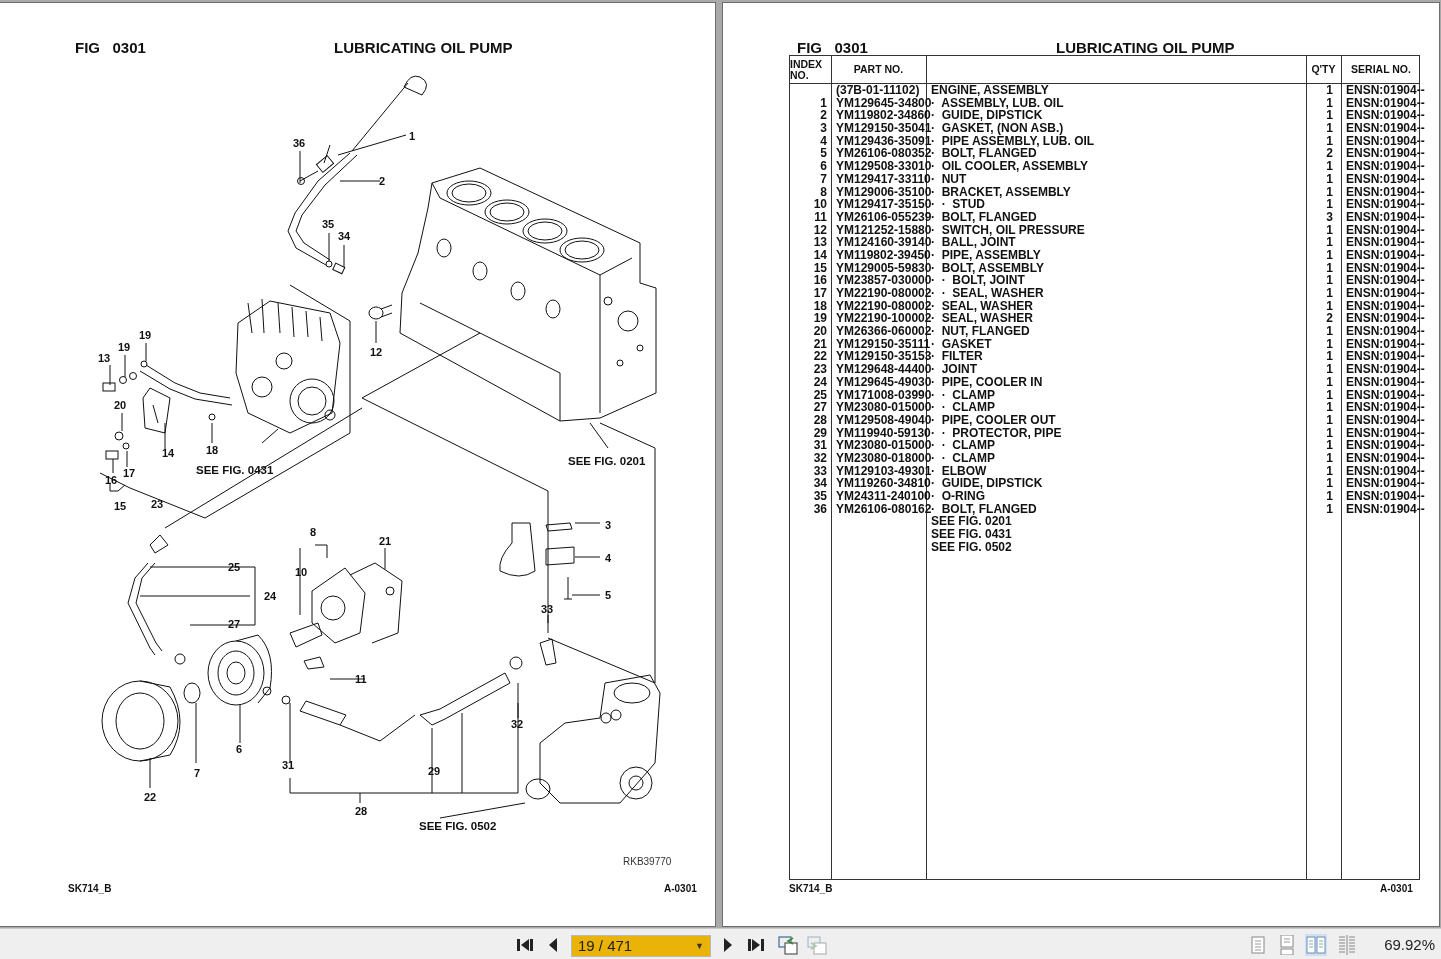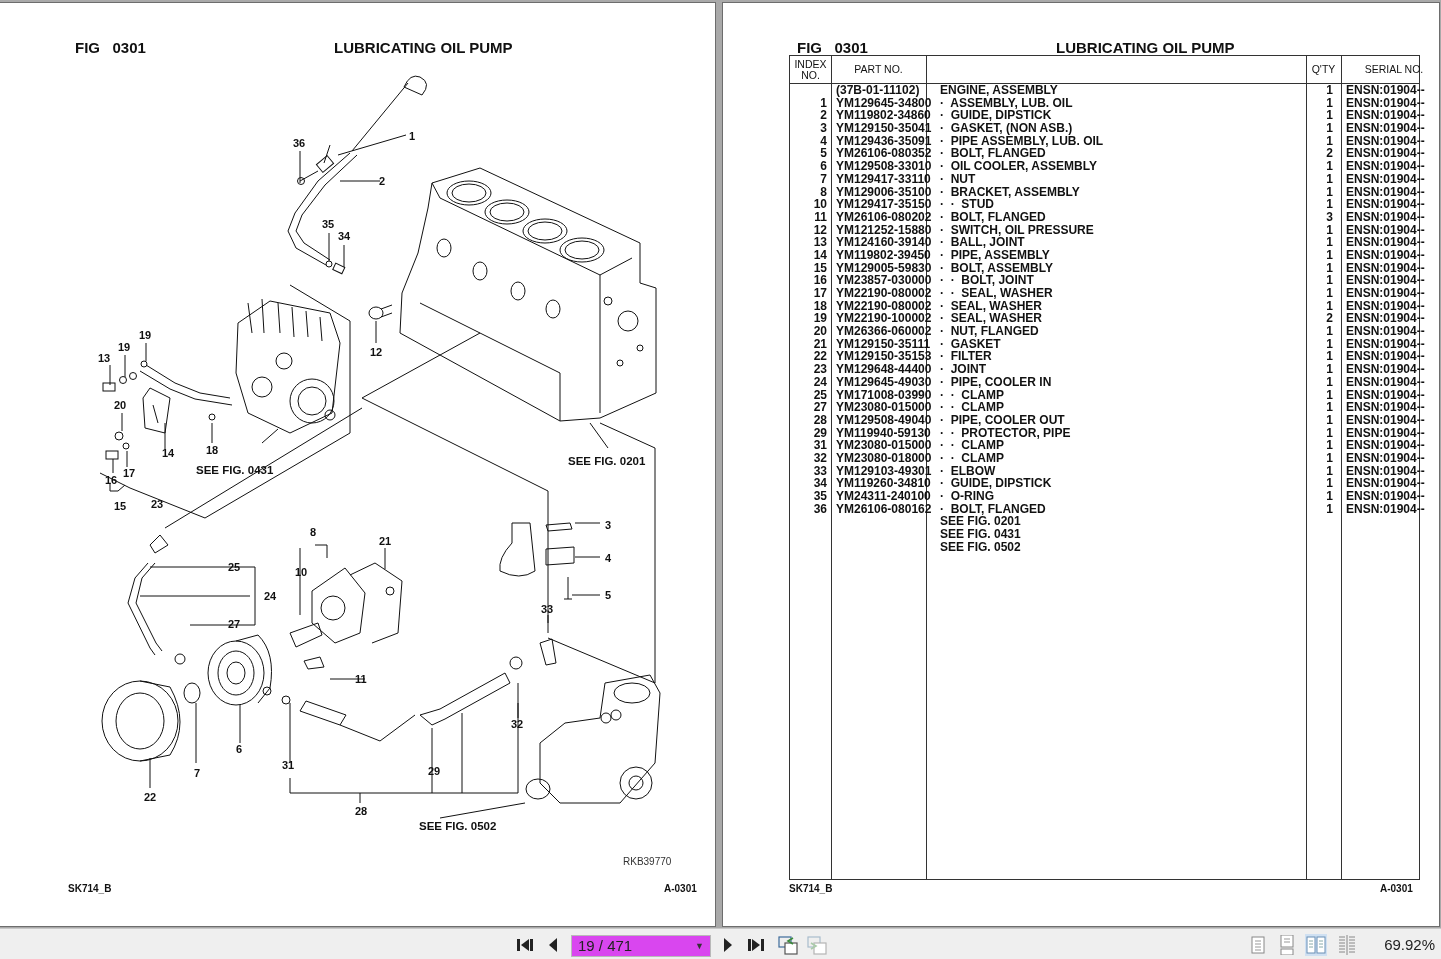--- a/index.html
+++ b/index.html
@@ -32,41 +32,41 @@
     position:absolute; left:66px; top:52px; width:631px; height:825px;
     border:1px solid #333; box-sizing:border-box;
   }
   .col { position:absolute; top:0; bottom:0; border-left:1px solid #333; }
   .thead {
     position:absolute; left:0; right:0; top:0; height:27px;
     border-bottom:1px solid #333;
   }
   .th {
     position:absolute; top:0; height:27px; display:flex; align-items:center;
-    justify-content:center; text-align:center; font-weight:normal;
+    justify-content:center; text-align:left; font-weight:bold;
     font-size:10.5px; line-height:11px; color:#111;
   }
   .rows { position:absolute; left:0; right:0; top:28px; }
   .row { position:relative; height:12.7px; font-weight:bold; font-size:12px; color:#111; line-height:12.7px; }
   .row span { position:absolute; top:0; white-space:pre; }
   .c-idx { left:0; width:37px; text-align:right; }
   .c-part { left:46px; }
-  .c-desc { left:150px; }
+  .c-desc { left:141px; }
   .c-qty { left:518px; width:25px; text-align:right; }
   .c-ser { left:556px; }
 
   
   #toolbar {
     position:absolute; left:0; top:928px; width:1441px; height:31px;
     background:#efefef; border-top:1px solid #c8c8c8;
   }
   .tb-btn { position:absolute; top:6px; height:20px; display:flex; align-items:center; justify-content:center; cursor:pointer; }
   .page-box {
     position:absolute; left:571px; top:6px; width:140px; height:22px;
-    background:#d946ef; border:1px solid #b9b9b9; box-sizing:border-box;
+    background:#eab308; border:1px solid #b9b9b9; box-sizing:border-box;
     font-size:15px; color:#222; padding-left:6px; line-height:20px;
   }
   .page-box .dd { position:absolute; right:6px; top:0; font-size:9px; color:#333; }
   .zoom-val { position:absolute; right:6px; top:7px; font-size:15px; color:#222; }
   .view-btn { position:absolute; top:5px; width:22px; height:22px; display:flex; align-items:center; justify-content:center; }
   .view-btn.active { background:#cfe0f2; }
 </style>
 </head>
 <body>
 
@@ -235,21 +235,21 @@
 
   <div class="tbl">
     <div class="col" style="left:41px;"></div>
     <div class="col" style="left:136px;"></div>
     <div class="col" style="left:516px;"></div>
     <div class="col" style="left:551px;"></div>
     <div class="thead">
       <div class="th" style="left:0; width:41px;">INDEX NO.</div>
       <div class="th" style="left:41px; width:95px;">PART NO.</div>
       <div class="th" style="left:516px; width:35px;">Q'TY</div>
-      <div class="th" style="left:551px; width:80px;margin-left:13px;">SERIAL NO.</div>
+      <div class="th" style="left:551px; width:80px;">SERIAL NO.</div>
     </div>
     <div class="rows" id="rows">
         <div class="row">
           <span class="c-idx"></span>
           <span class="c-part">(37B-01-11102)</span>
           <span class="c-desc">ENGINE, ASSEMBLY</span>
           <span class="c-qty">1</span>
           <span class="c-ser">ENSN:01904--</span>
         </div>
         <div class="row">
@@ -310,21 +310,21 @@
         </div>
         <div class="row">
           <span class="c-idx">10</span>
           <span class="c-part">YM129417-35150</span>
           <span class="c-desc">·  ·  STUD</span>
           <span class="c-qty">1</span>
           <span class="c-ser">ENSN:01904--</span>
         </div>
         <div class="row">
           <span class="c-idx">11</span>
-          <span class="c-part">YM26106-080202</span>
+          <span class="c-part">YM26106-055239</span>
           <span class="c-desc">·  BOLT, FLANGED</span>
           <span class="c-qty">3</span>
           <span class="c-ser">ENSN:01904--</span>
         </div>
         <div class="row">
           <span class="c-idx">12</span>
           <span class="c-part">YM121252-15880</span>
           <span class="c-desc">·  SWITCH, OIL PRESSURE</span>
           <span class="c-qty">1</span>
           <span class="c-ser">ENSN:01904--</span>

